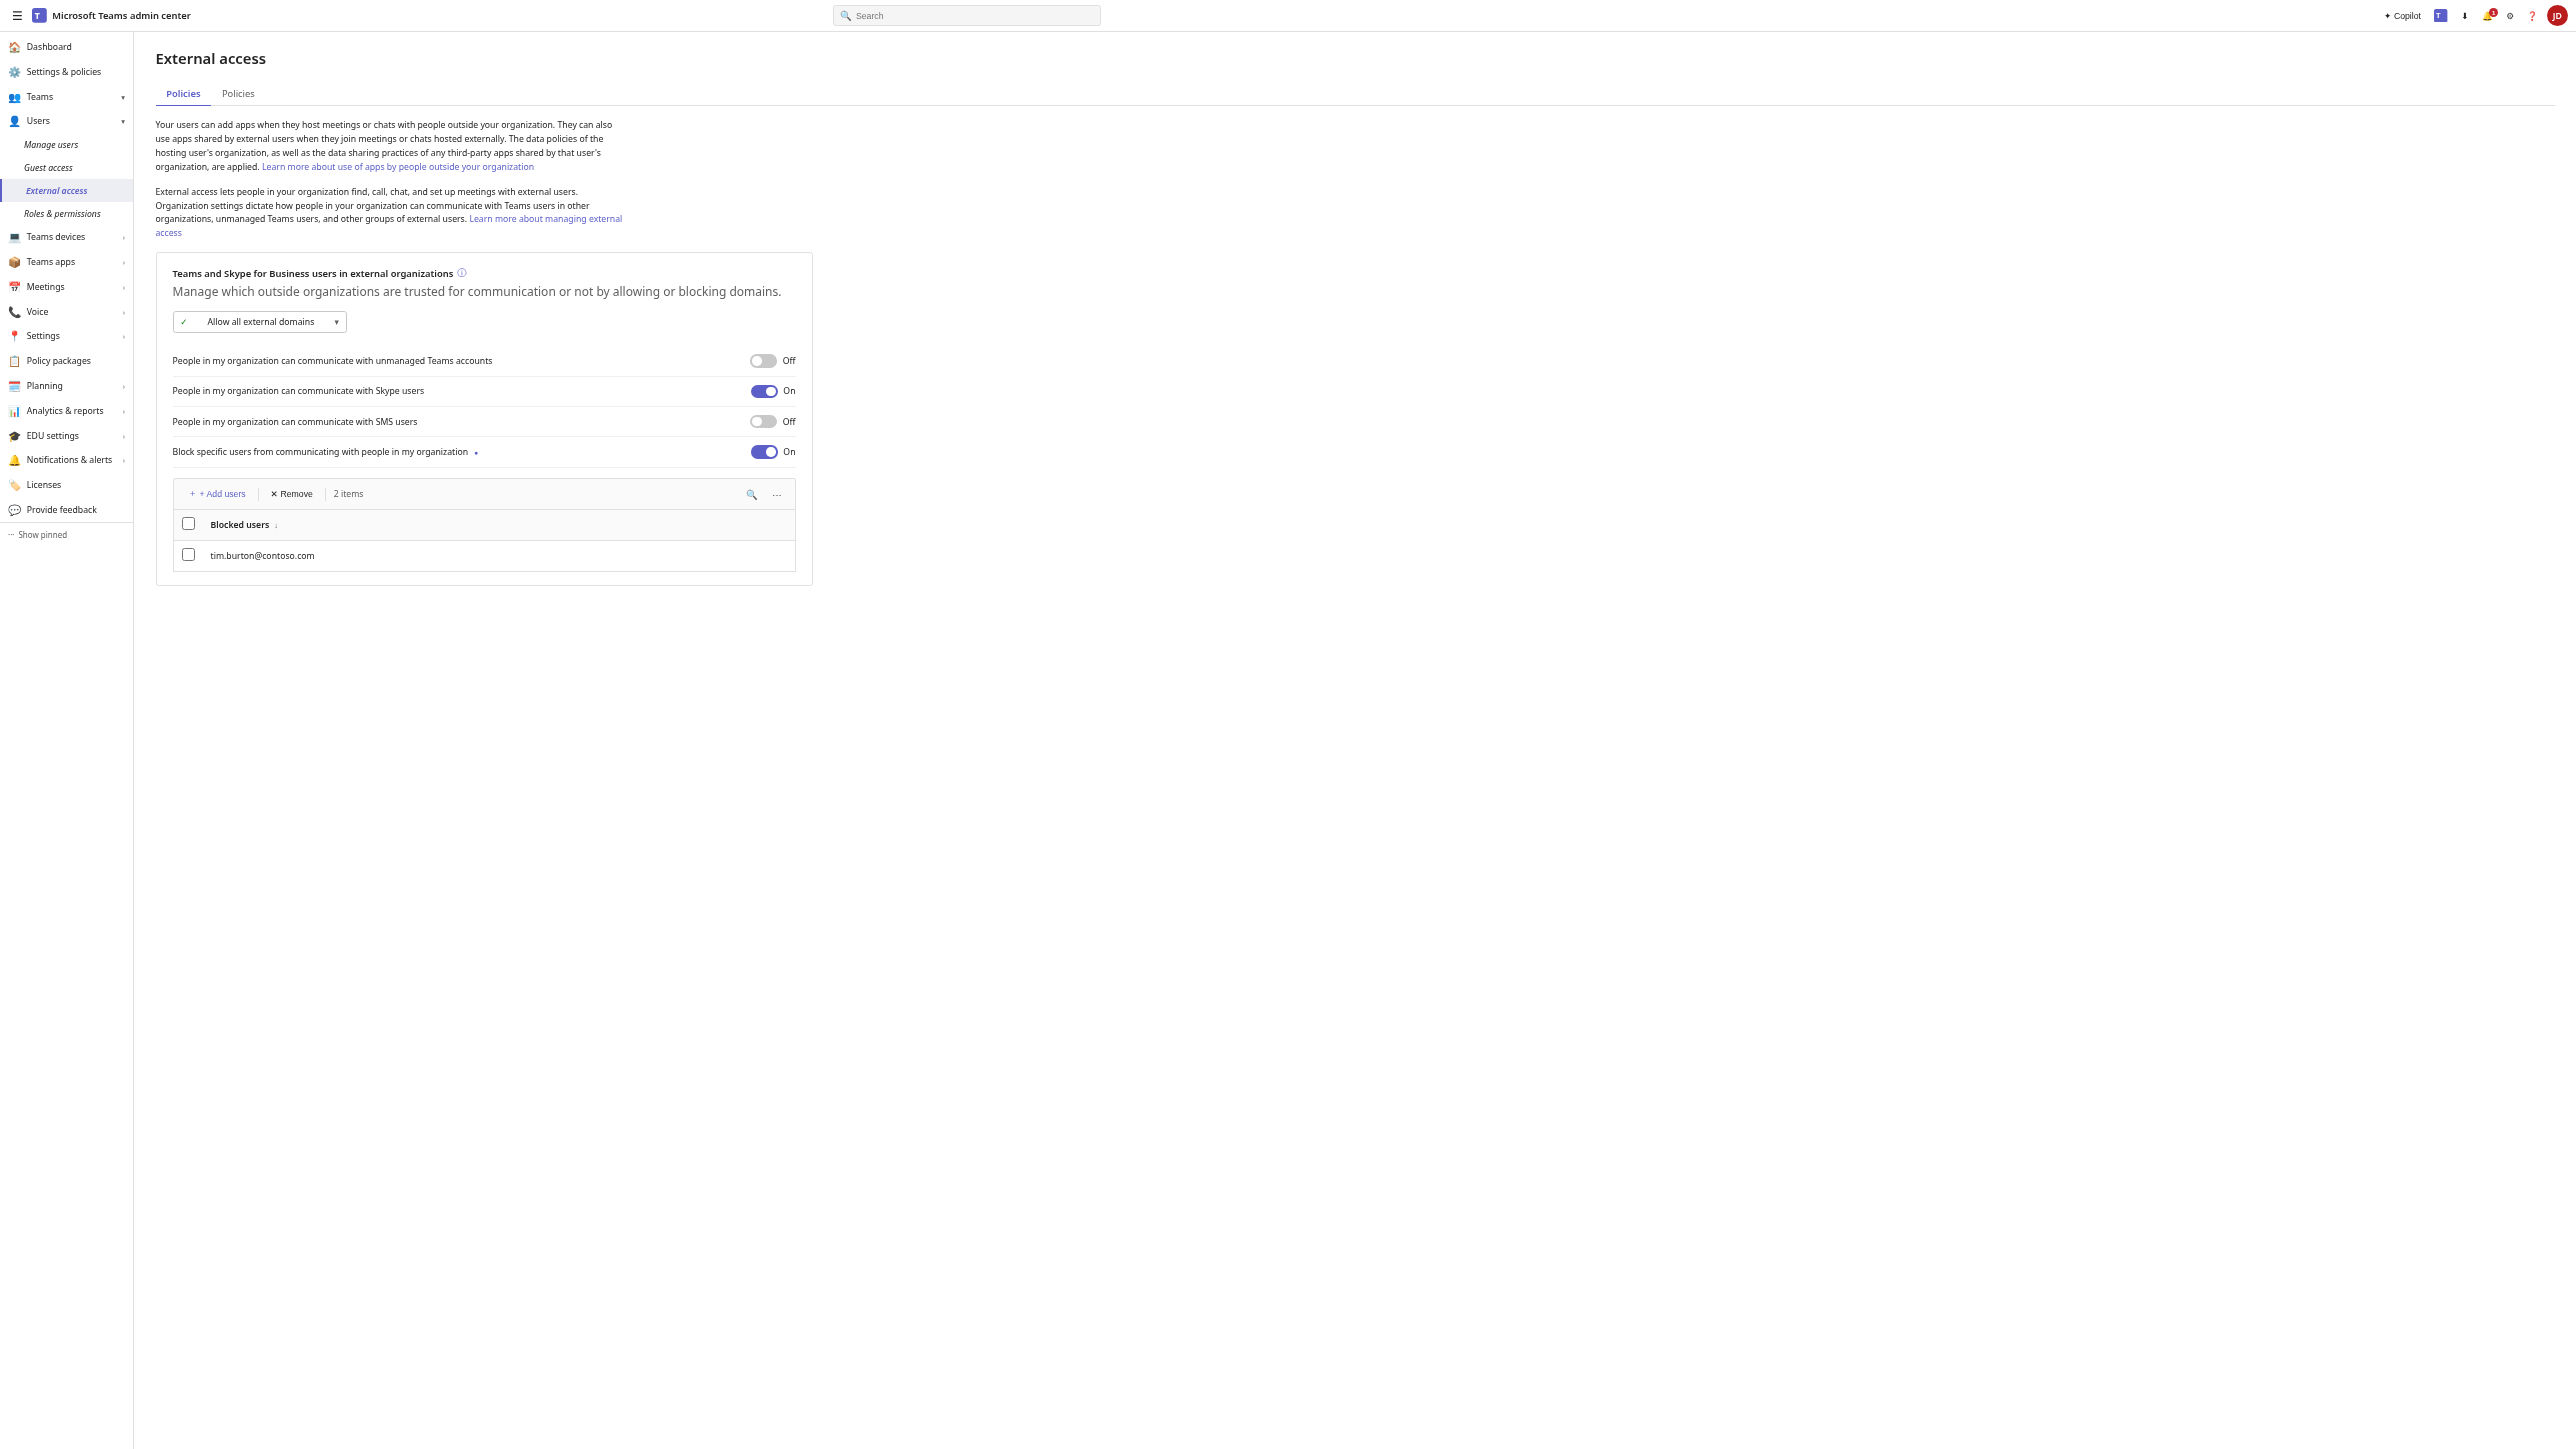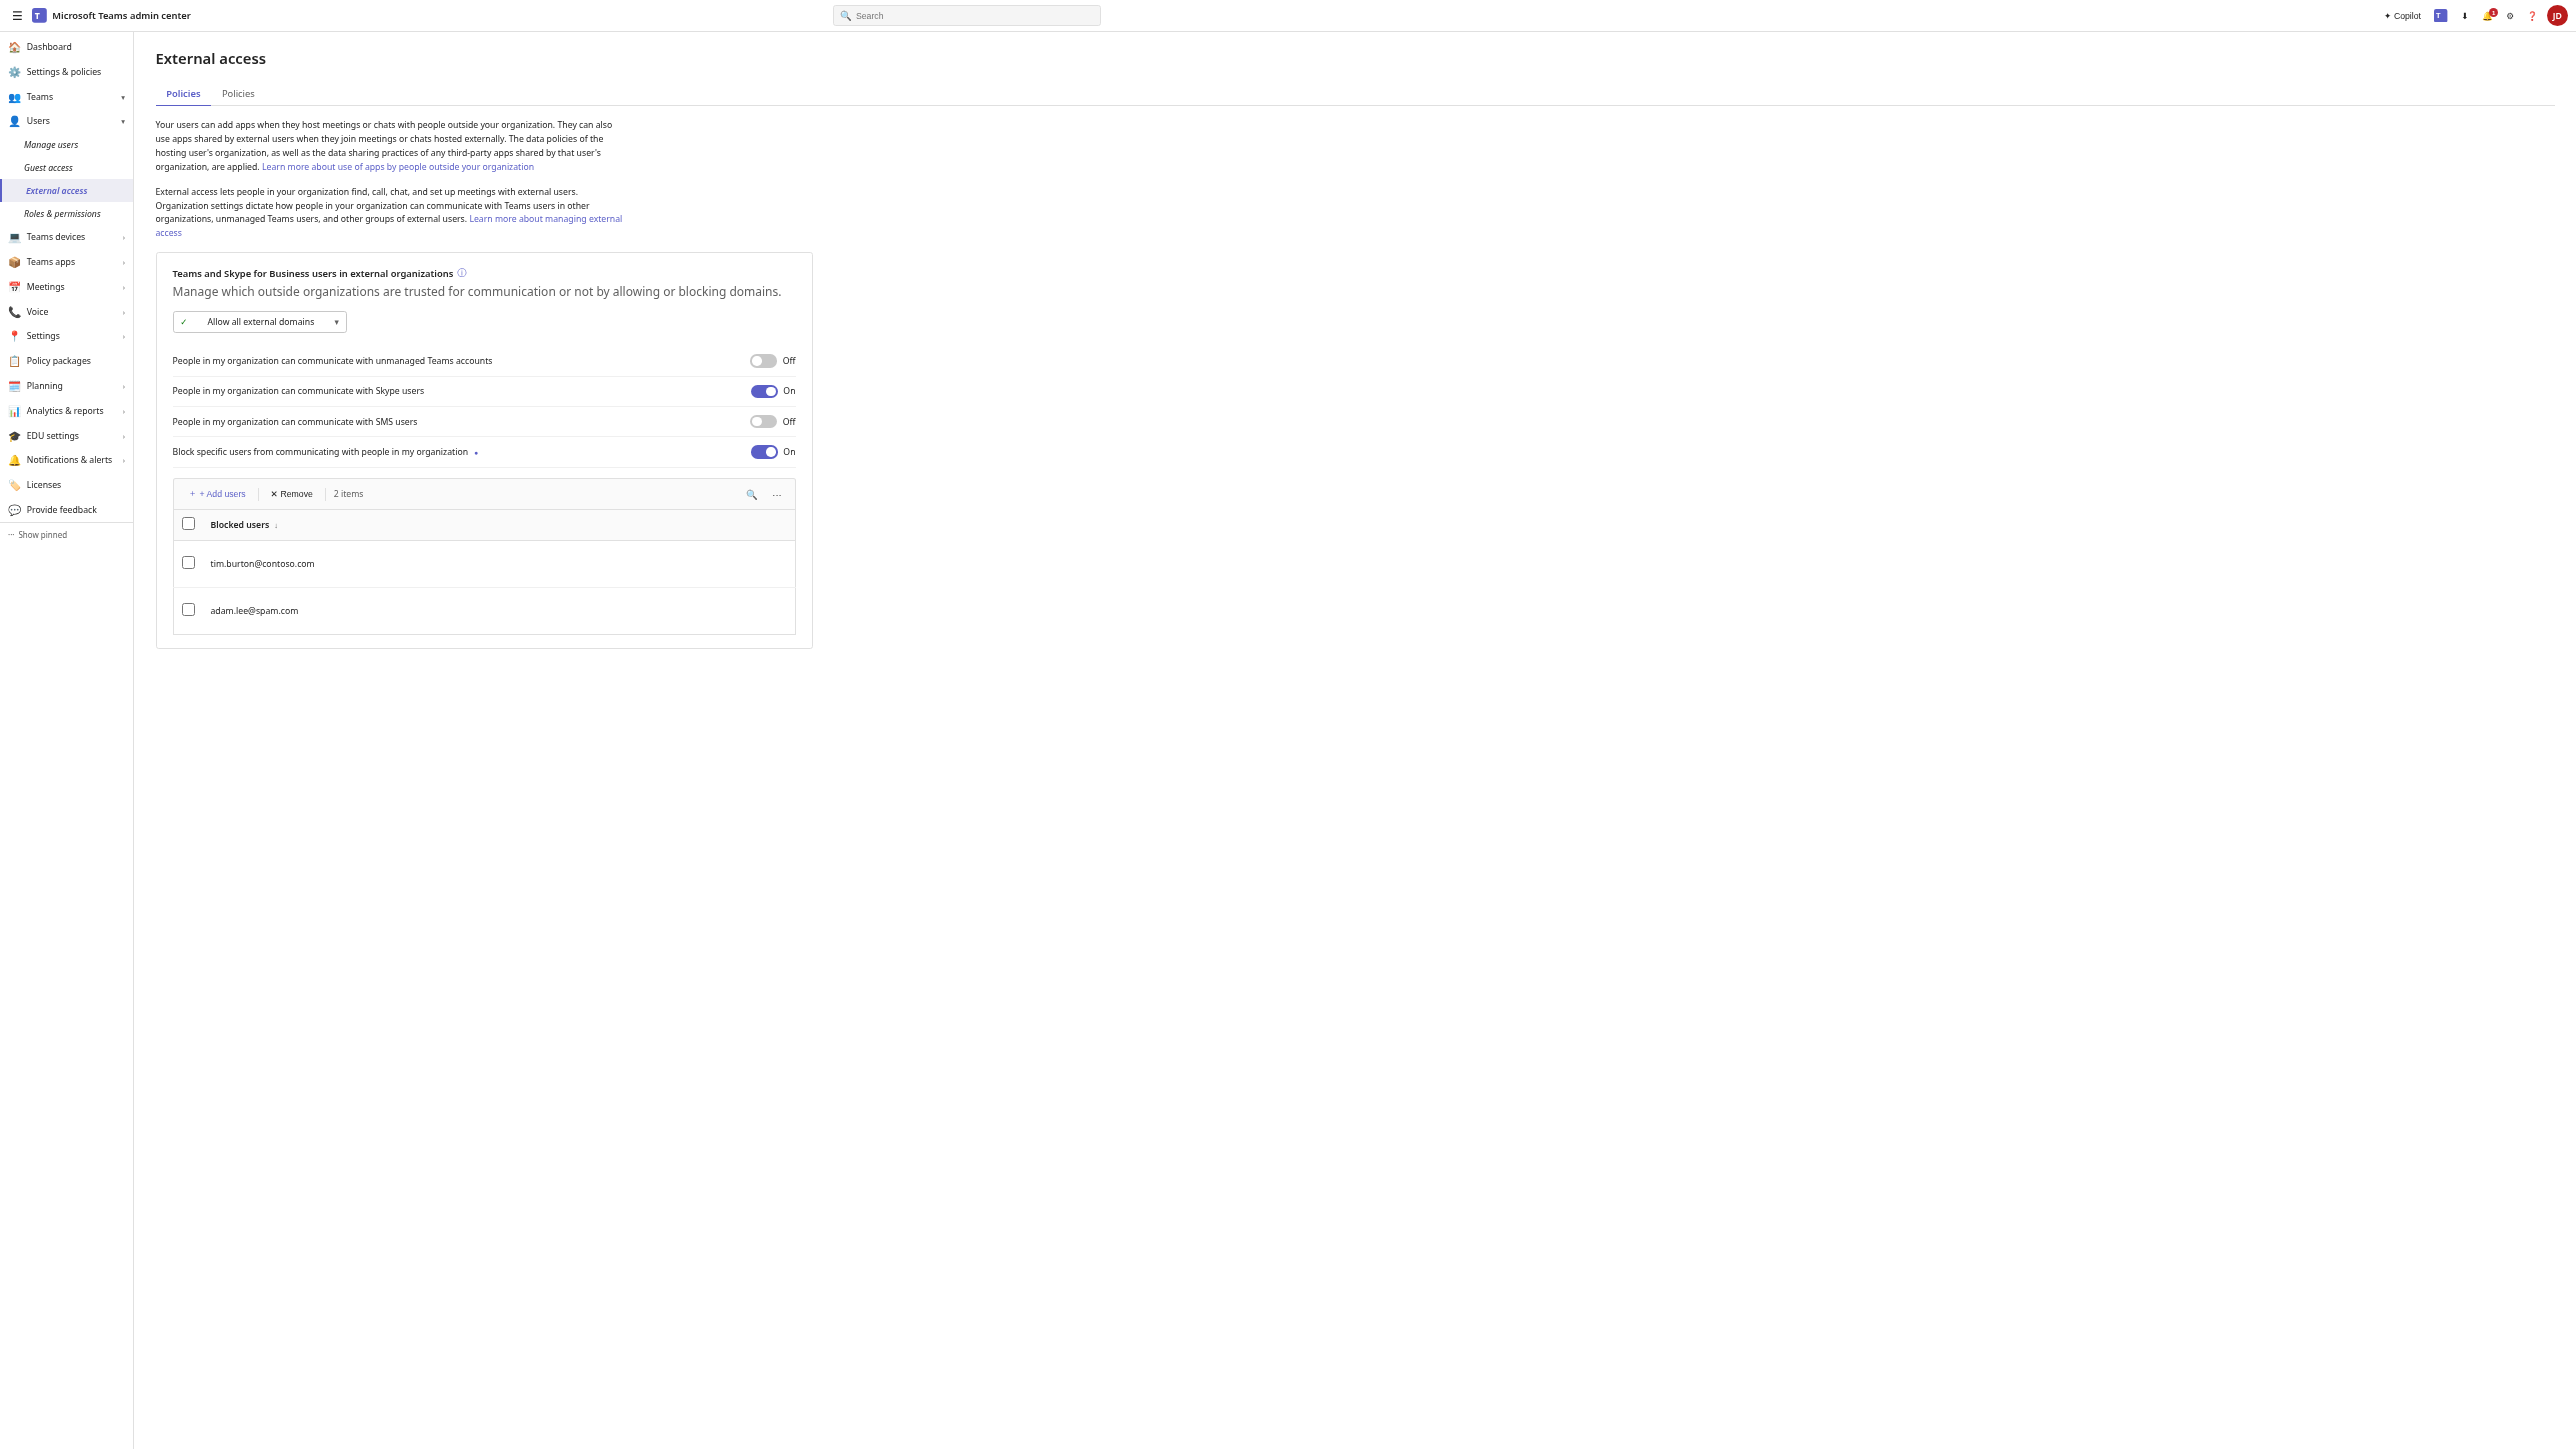--- a/index.html
+++ b/index.html
@@ -134,21 +134,21 @@
       cursor: pointer; display: flex; align-items: center; justify-content: center; color: #242424; font-size: 9.4px;
     }
 
     .blocked-table { width: 100%; border-collapse: collapse; border: 0.7px solid #e0e0e0; }
     .blocked-table thead tr { background: #fafafa; }
     .blocked-table th {
       padding: 6.7px 8px; text-align: left; font-size: 8.7px; font-weight: 600; color: #242424;
       border-bottom: 0.7px solid #e0e0e0;
     }
     .blocked-table td {
-      padding: 15px 8px; font-size: 8.7px; color: #242424; border-bottom: 0.7px solid #f0f0f0; margin-top: 10px;
+      padding: 7px 8px; font-size: 8.7px; color: #242424; border-bottom: 0.7px solid #f0f0f0; margin-top: 10px;
     }
     .blocked-table tr:last-child td { border-bottom: none; }
     .blocked-table .checkbox-col { width: 27px; }
     .sort-icon { font-size: 7.4px; color: #616161; cursor: pointer; margin-left: 2.7px; }
   </style>
 </head>
 <body>
 
 <div class="topnav">
   <button class="topnav-action-btn" style="font-size:12px; padding:2.7px 4px;">
@@ -412,26 +412,20 @@
               </th>
             </tr>
           </thead>
           <tbody>
             <tr class="table-row">
               <td class="checkbox-col">
                 <input type="checkbox" style="">
               </td>
               <td>tim.burton@contoso.com</td>
             </tr>
-            <tr class="table-row">
-              <td class="checkbox-col">
-                <input type="checkbox" style="">
-              </td>
-              <td>adam.lee@spam.com</td>
-            </tr>
           </tbody>
         </table>
       </div>
 
     </div>
   </main>
 </div>
 
 
 </body></html>

